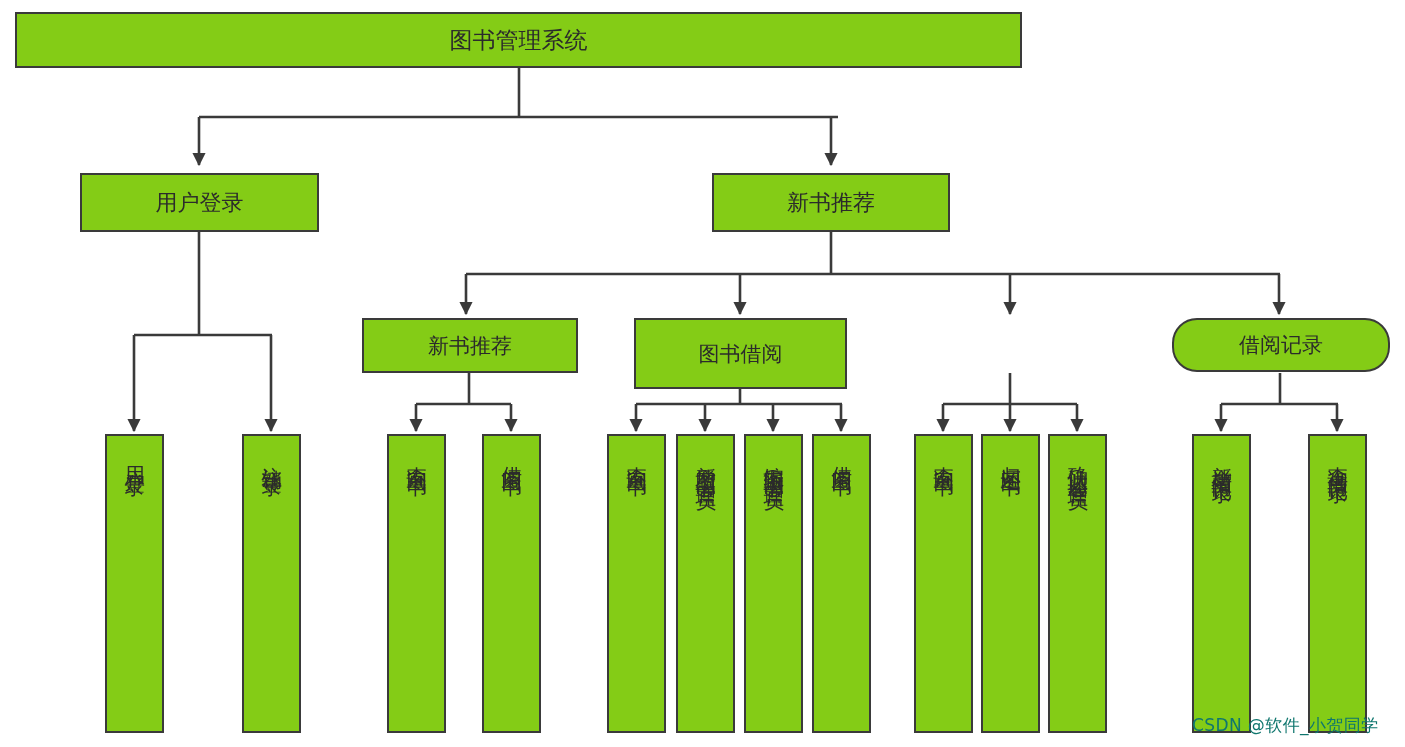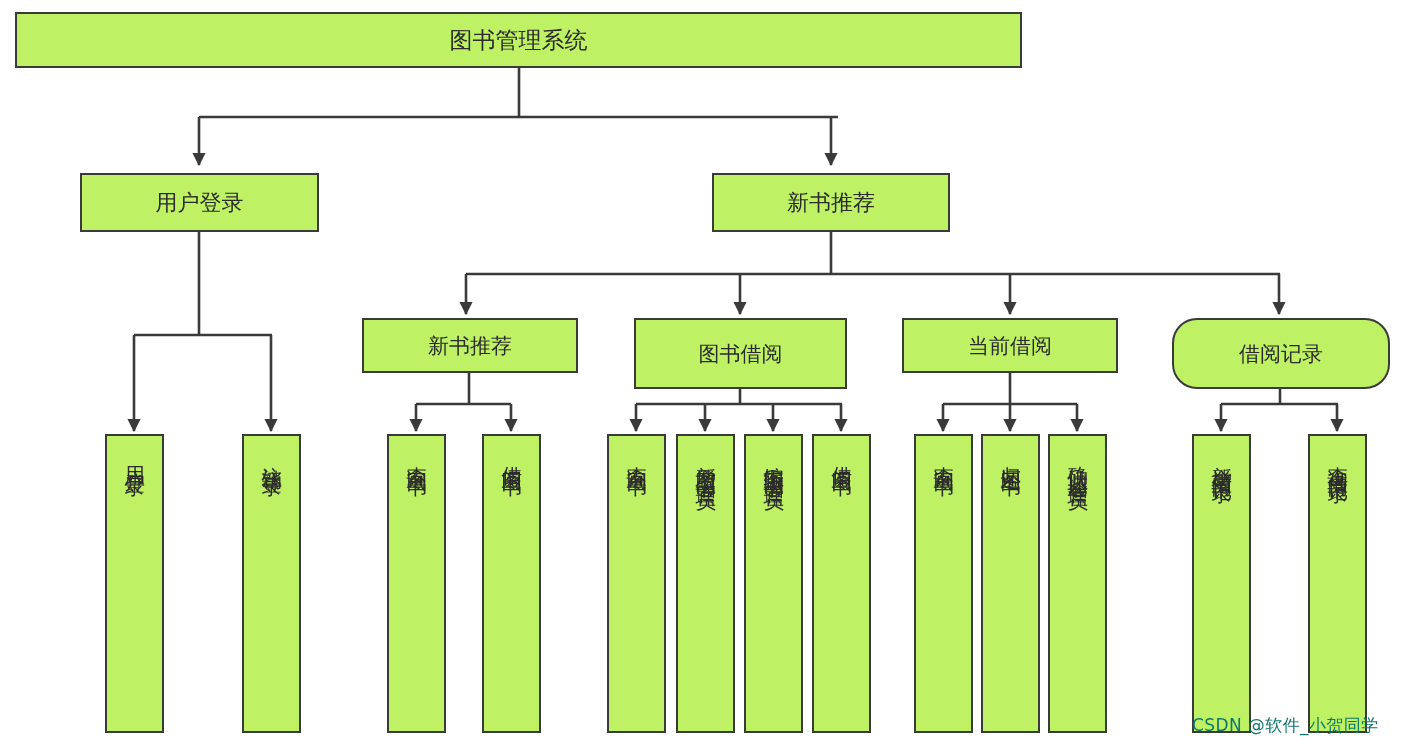--- a/index.html
+++ b/index.html
@@ -13,21 +13,21 @@
   #canvas {
     position: relative;
     width: 1405px;
     height: 747px;
     background: #ffffff;
     overflow: hidden;
   }
   .node {
     position: absolute;
     box-sizing: border-box;
-    background: #bef264;
+    background: #84cc16;
     border: 2.5px solid #3a3a3a;
     display: flex;
     align-items: center;
     justify-content: center;
     color: #2b2b2b;
   }
   .node.root      { font-size: 23px; }
   .node.level1    { font-size: 22px; }
   .node.level2    { font-size: 21px; font-family: Liberation Mono, monospace; }
   .node.leaf {
@@ -124,24 +124,21 @@
   <div class="node level1" style="left:712px; top:173px; width:238px; height:59px;">
     <span>新书推荐</span>
   </div>
 
   <div class="node level2" style="left:362px; top:318px; width:216px; height:55px;">
     <span>新书推荐</span>
   </div>
   <div class="node level2" style="left:634px; top:318px; width:213px; height:71px;">
     <span>图书借阅</span>
   </div>
-  <div class="node level2" style="left:902px; top:318px; width:216px; height:55px;">
-    <span>当前借阅</span>
-  </div>
-  <div class="node level2" style="left:1172px; top:318px; width:218px; height:71px;border-radius:25px;">
+  <div class="node level2" style="left:1172px; top:318px; width:218px; height:54px;border-radius:25px;">
     <span>借阅记录</span>
   </div>
 
   <div class="node leaf" style="left:105px; top:434px; width:59px; height:299px;">
     <span class="vtext">用户登录</span>
   </div>
   <div class="node leaf" style="left:242px; top:434px; width:59px; height:299px;">
     <span class="vtext">注销登录</span>
   </div>
 

